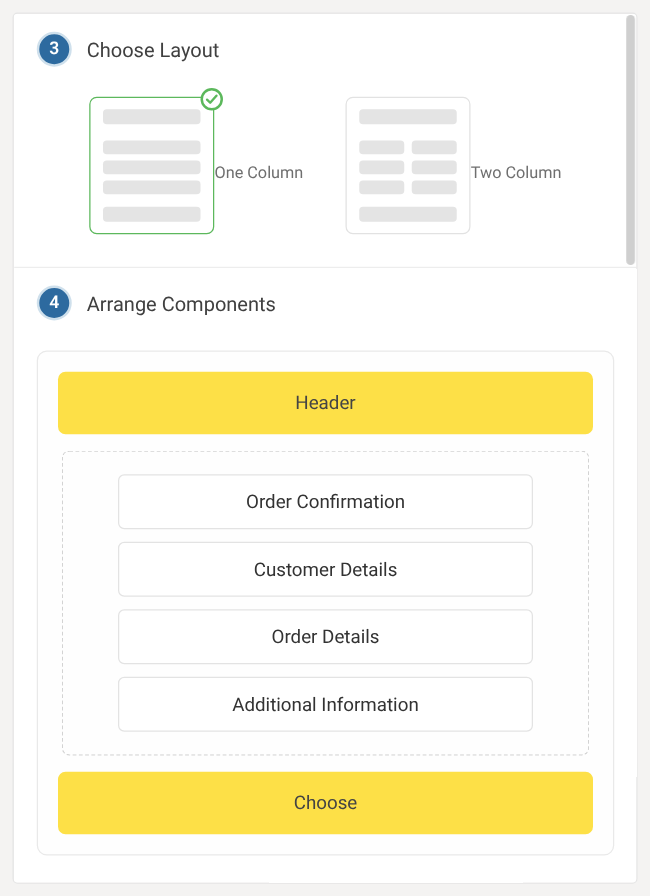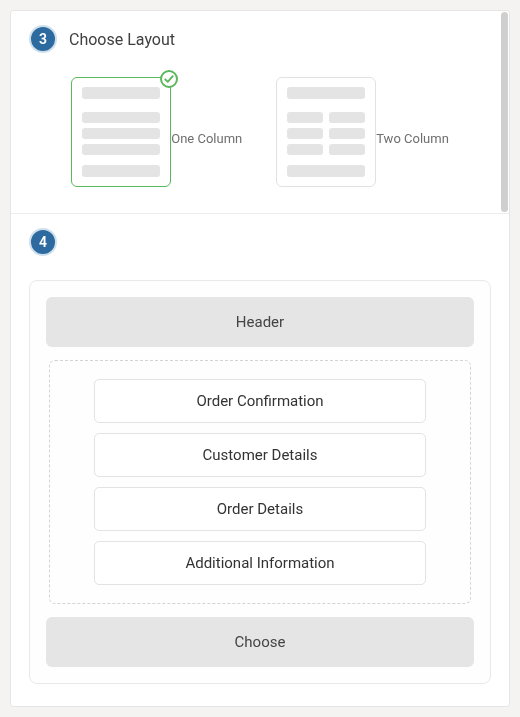--- a/index.html
+++ b/index.html
@@ -157,21 +157,21 @@
     }
     
     .arrange-box {
       border: 1px solid #e9e9e9;
       border-radius: 8px;
       background: #fefefe;
       padding: 16px;
       margin-top: 4px;
     }
     .arr-header-bar, .arr-footer-bar {
-      background: #e5e5e5;
+      background: #fde047;
       border-radius: 6px;
       text-align: center;
       font-size: 15px;
       color: #444;
       padding: 16px 0;
     }
     .arr-body {
       border: 1px dashed #d3d3d3;
       border-radius: 6px;
       margin: 13px 3px;
@@ -243,20 +243,21 @@
           <div class="layout-label">Two Column</div>
         </div>
 
       </div>
     </div>
   </div>
 
   <div class="section">
     <div class="section-header">
       <div class="step-circle">4</div>
+      <div class="section-title">Arrange Components</div>
     </div>
     <div class="section-body">
       <div class="arrange-box">
         <div class="arr-header-bar">Header</div>
         <div class="arr-body">
           <div class="arr-component">Order Confirmation</div>
           <div class="arr-component">Customer Details</div>
           <div class="arr-component">Order Details</div>
           <div class="arr-component">Additional Information</div>
         </div>

